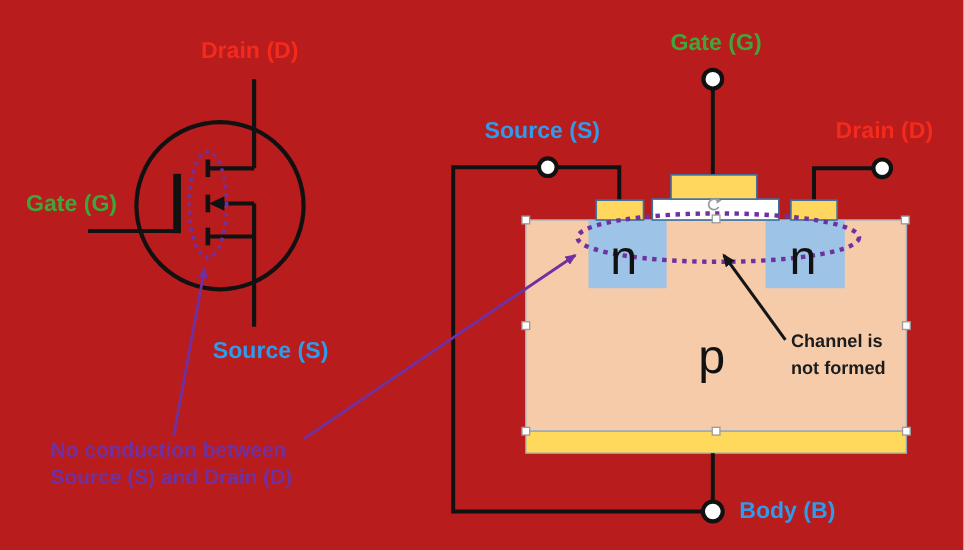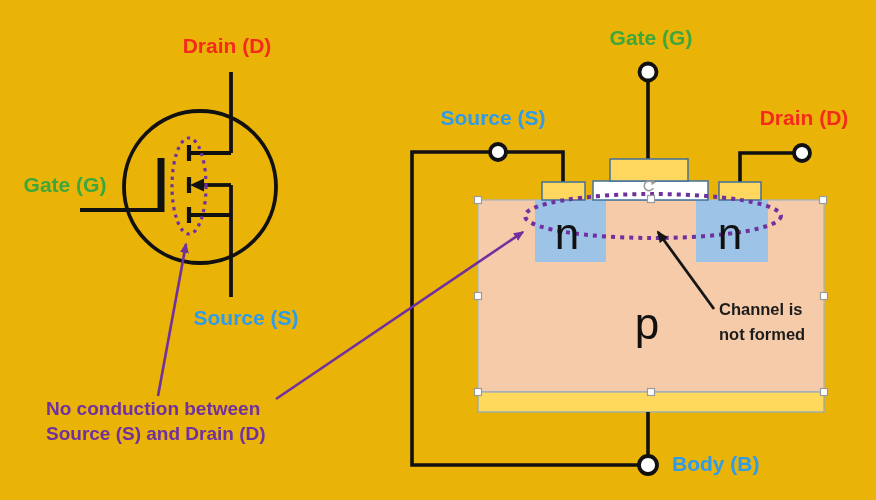--- a/index.html
+++ b/index.html
@@ -1,16 +1,16 @@
 <!DOCTYPE html>
 <html><head>
 <meta charset="utf-8">
 <style>
   html,body{margin:0;padding:0;background:#ffffff;}
-  .canvas{position:relative;width:876px;height:500px;background:#eab308;overflow:hidden;
+  .canvas{position:relative;width:876px;height:500px;background:#b91c1c;overflow:hidden;
           font-family:"Liberation Sans",sans-serif;}
   svg{position:absolute;left:0;top:0;}
   svg text{font-family:"Liberation Sans",sans-serif;}
   .lbl{font-size:21px;font-weight:700;}
   .ann{font-size:19px;font-weight:700;}
   .note{font-size:16.5px;font-weight:700;fill:#1c1c1c;}
   .region-lbl{font-size:44px;font-weight:400;fill:#111111;}
   .t-red{fill:#F42A1C;}
   .t-green{fill:#3FA63C;}
   .t-blue{fill:#2E9BEB;}

